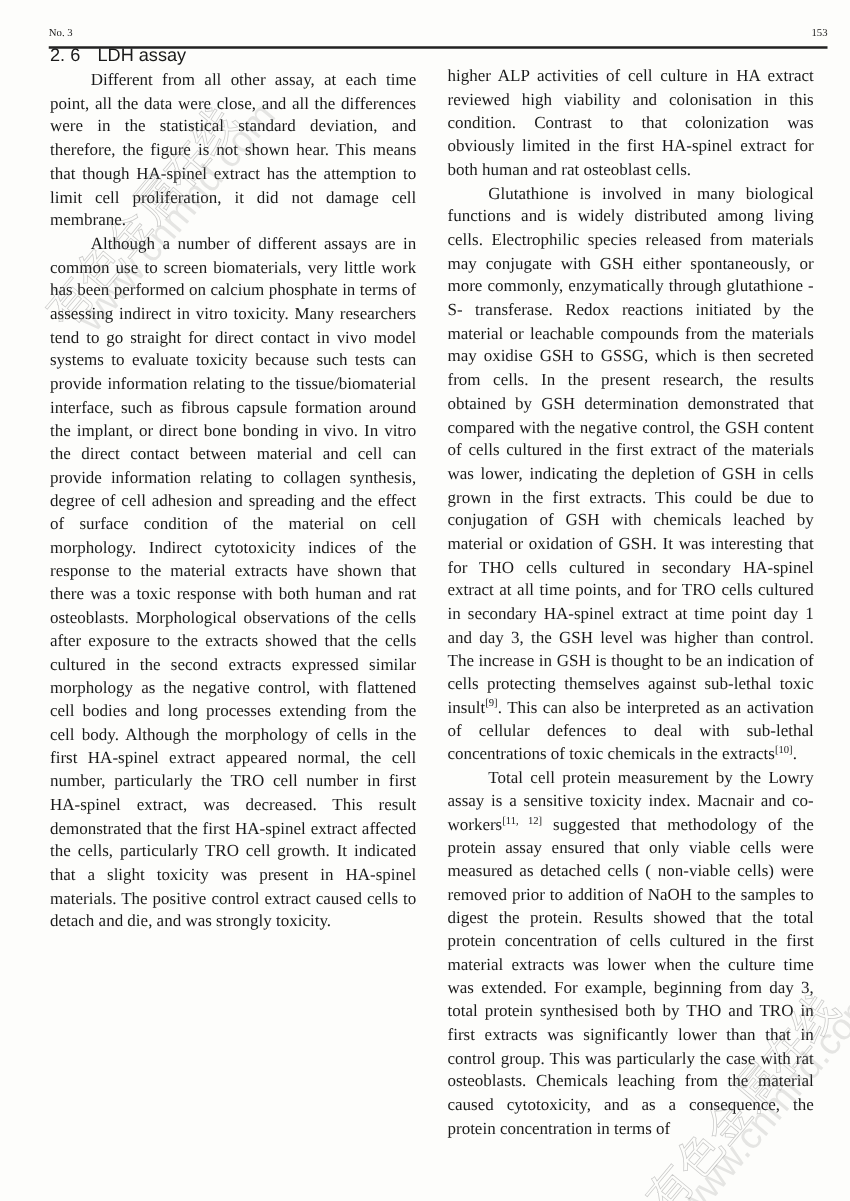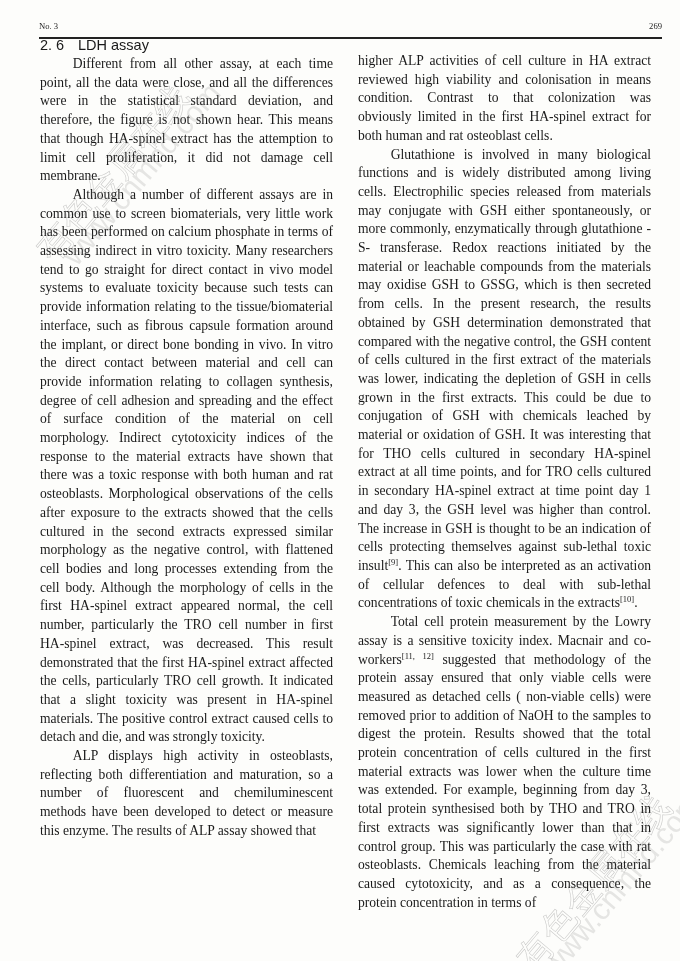--- a/index.html
+++ b/index.html
@@ -51,34 +51,33 @@
   .wm2b { left: 520px; top: 960px; font-size: 30px; }
   .wm-outline { color: transparent; -webkit-text-stroke: 0.6px rgba(110,110,110,0.35); }
 </style>
 </head>
 <body>
 
 <div class="page">
 
   <div class="running-head">
     <span class="left">No. 3</span>
-    <span class="right">269</span>
+    <span class="right">153</span>
   </div>
   <div class="rule"></div>
 
   <div class="col left">
     <h3 class="heading"><span class="num">2. 6</span><span>LDH assay</span></h3>
     <p class="indent">Different from all other assay, at each time point, all the data were close, and all the differences were in the statistical standard deviation, and therefore, the figure is not shown hear. This means that though HA-spinel extract has the attemption to limit cell proliferation, it did not damage cell membrane.</p>
 
     <p class="indent">Although a number of different assays are in common use to screen biomaterials, very little work has been performed on calcium phosphate in terms of assessing indirect in vitro toxicity. Many researchers tend to go straight for direct contact in vivo model systems to evaluate toxicity because such tests can provide information relating to the tissue/biomaterial interface, such as fibrous capsule formation around the implant, or direct bone bonding in vivo. In vitro the direct contact between material and cell can provide information relating to collagen synthesis, degree of cell adhesion and spreading and the effect of surface condition of the material on cell morphology. Indirect cytotoxicity indices of the response to the material extracts have shown that there was a toxic response with both human and rat osteoblasts. Morphological observations of the cells after exposure to the extracts showed that the cells cultured in the second extracts expressed similar morphology as the negative control, with flattened cell bodies and long processes extending from the cell body. Although the morphology of cells in the first HA-spinel extract appeared normal, the cell number, particularly the TRO cell number in first HA-spinel extract, was decreased. This result demonstrated that the first HA-spinel extract affected the cells, particularly TRO cell growth. It indicated that a slight toxicity was present in HA-spinel materials. The positive control extract caused cells to detach and die, and was strongly toxicity.</p>
-    <p class="indent">ALP displays high activity in osteoblasts, reflecting both differentiation and maturation, so a number of fluorescent and chemiluminescent methods have been developed to detect or measure this enzyme. The results of ALP assay showed that</p>
   </div>
 
   <div class="col right">
-    <p>higher ALP activities of cell culture in HA extract reviewed high viability and colonisation in means condition. Contrast to that colonization was obviously limited in the first HA-spinel extract for both human and rat osteoblast cells.</p>
+    <p>higher ALP activities of cell culture in HA extract reviewed high viability and colonisation in this condition. Contrast to that colonization was obviously limited in the first HA-spinel extract for both human and rat osteoblast cells.</p>
     <p class="indent"><span>Glutathione is involved in many biological functions and is widely distributed among living cells. Electrophilic species released from materials may conjugate with GSH either spontaneously, or more commonly, enzymatically through glutathione -S- transferase. Redox reactions initiated by the material or leachable compounds from the materials may oxidise GSH to GSSG, which is then secreted from cells. In the present research, the results obtained by GSH determination demonstrated that compared with the negative control, the GSH content of cells cultured in the first extract of the materials was lower, indicating the depletion of GSH in cells grown in the first extracts. This could be due to conjugation of GSH with chemicals leached by material or oxidation of GSH. It was interesting that for THO cells cultured in secondary HA-spinel extract at all time points, and for TRO cells cultured in secondary HA-spinel extract at time point day 1 and day 3, the GSH level was higher than control. The increase in GSH is thought to be an indication of cells protecting themselves against sub-lethal toxic insult</span><sup>[9]</sup><span>. This can also be interpreted as an activation of cellular defences to deal with sub-lethal concentrations of toxic chemicals in the extracts</span><sup>[10]</sup><span>.</span></p>
     <p class="indent"><span>Total cell protein measurement by the Lowry assay is a sensitive toxicity index. Macnair and co-workers</span><sup>[11, 12]</sup><span> suggested that methodology of the protein assay ensured that only viable cells were measured as detached cells ( non-viable cells) were removed prior to addition of NaOH to the samples to digest the protein. Results showed that the total protein concentration of cells cultured in the first material extracts was lower when the culture time was extended. For example, beginning from day 3, total protein synthesised both by THO and TRO in first extracts was significantly lower than that in control group. This was particularly the case with rat osteoblasts. Chemicals leaching from the material caused cytotoxicity, and as a consequence, the protein concentration in terms of</span></p>
   </div>
 
   <div class="watermark wm1a wm-outline">有色金属在线</div>
   <div class="watermark wm1b">www.cnmnd.com</div>
   <div class="watermark wm2a wm-outline">有色金属在线</div>
   <div class="watermark wm2b">www.cnmnd.com</div>
 </div>
 

